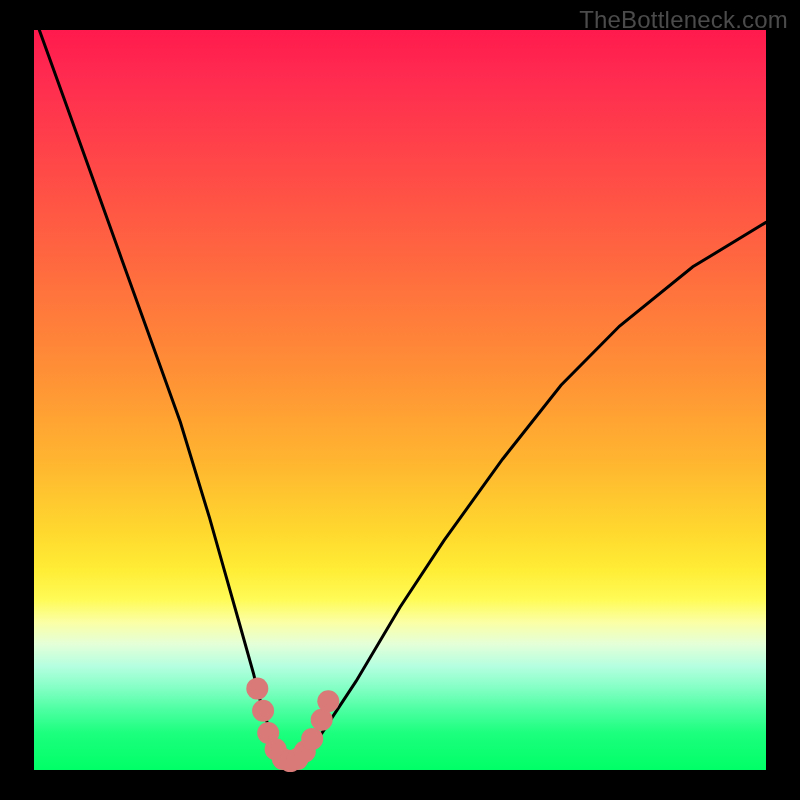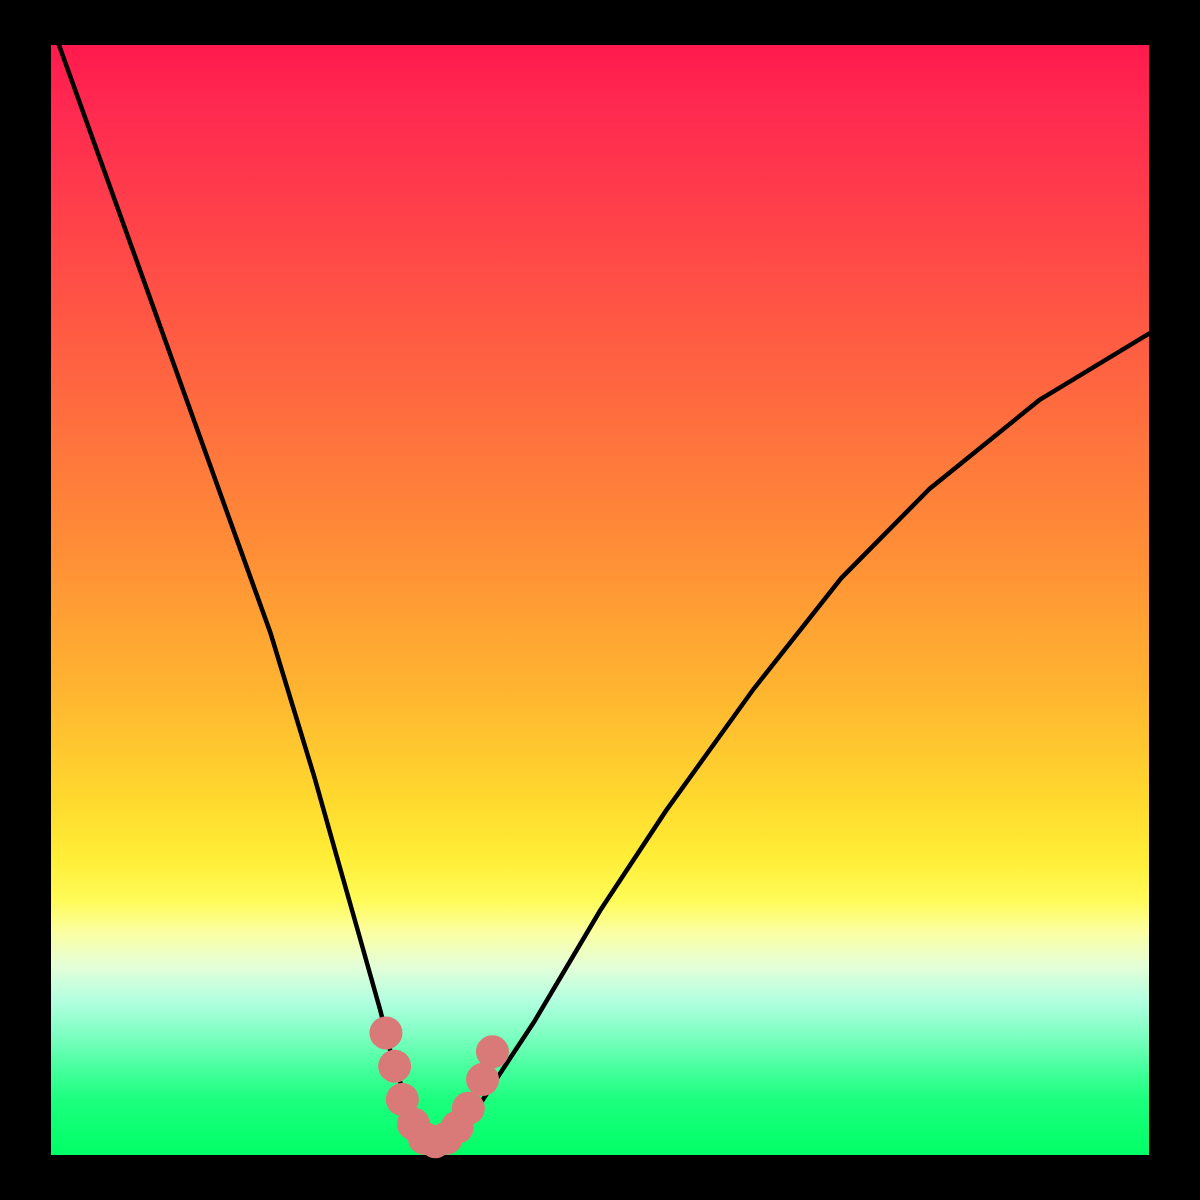--- a/index.html
+++ b/index.html
@@ -62,20 +62,21 @@
     height: 740px;
     overflow: visible;
   }
 </style>
 </head>
 <body>
 
 <div class="frame">
   <div class="plot"></div>
 
+  <div class="watermark">TheBottleneck.com</div>
 
   <svg class="curve" viewBox="0 0 732 740" preserveAspectRatio="none">
     <g>
       <path id="curve-path" fill="none" stroke="#000" stroke-width="3" stroke-linecap="round" d="M0.0 -14.8 L29.3 66.6 L58.6 148.0 L87.8 229.4 L117.1 310.8 L146.4 392.2 L175.7 488.4 L190.3 540.2 L205.0 592.0 L219.6 643.8 L226.9 673.4 L234.2 695.6 L241.6 717.8 L248.9 728.9 L256.2 732.6 L263.5 731.1 L270.8 725.2 L278.2 717.8 L292.8 695.6 L322.1 651.2 L366.0 577.2 L409.9 510.6 L468.5 429.2 L527.0 355.2 L585.6 296.0 L658.8 236.8 L732.0 192.4"></path>
     </g>
     <g id="markers">
         <circle cx="223.3" cy="658.6" r="11" fill="#d97a78"></circle>
         <circle cx="229.1" cy="680.8" r="11" fill="#d97a78"></circle>
         <circle cx="234.2" cy="703.0" r="11" fill="#d97a78"></circle>
         <circle cx="241.6" cy="719.3" r="11" fill="#d97a78"></circle>

